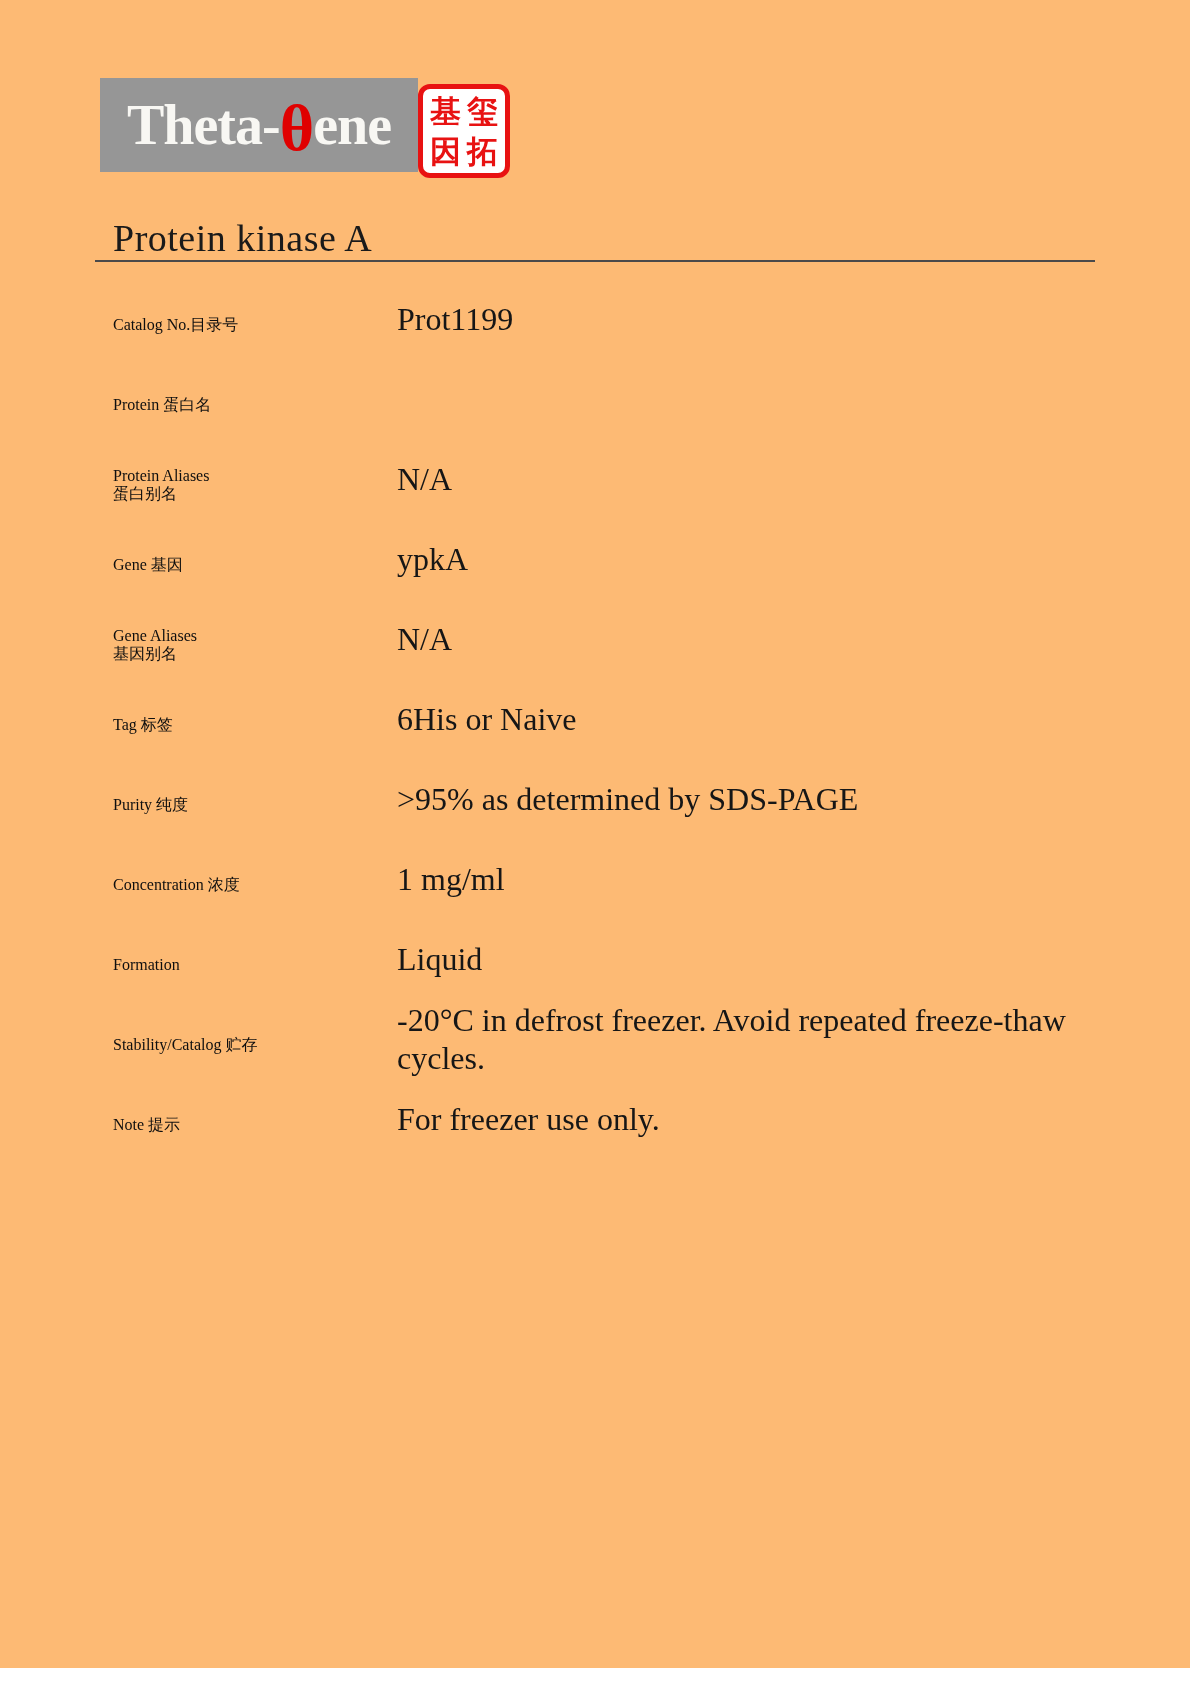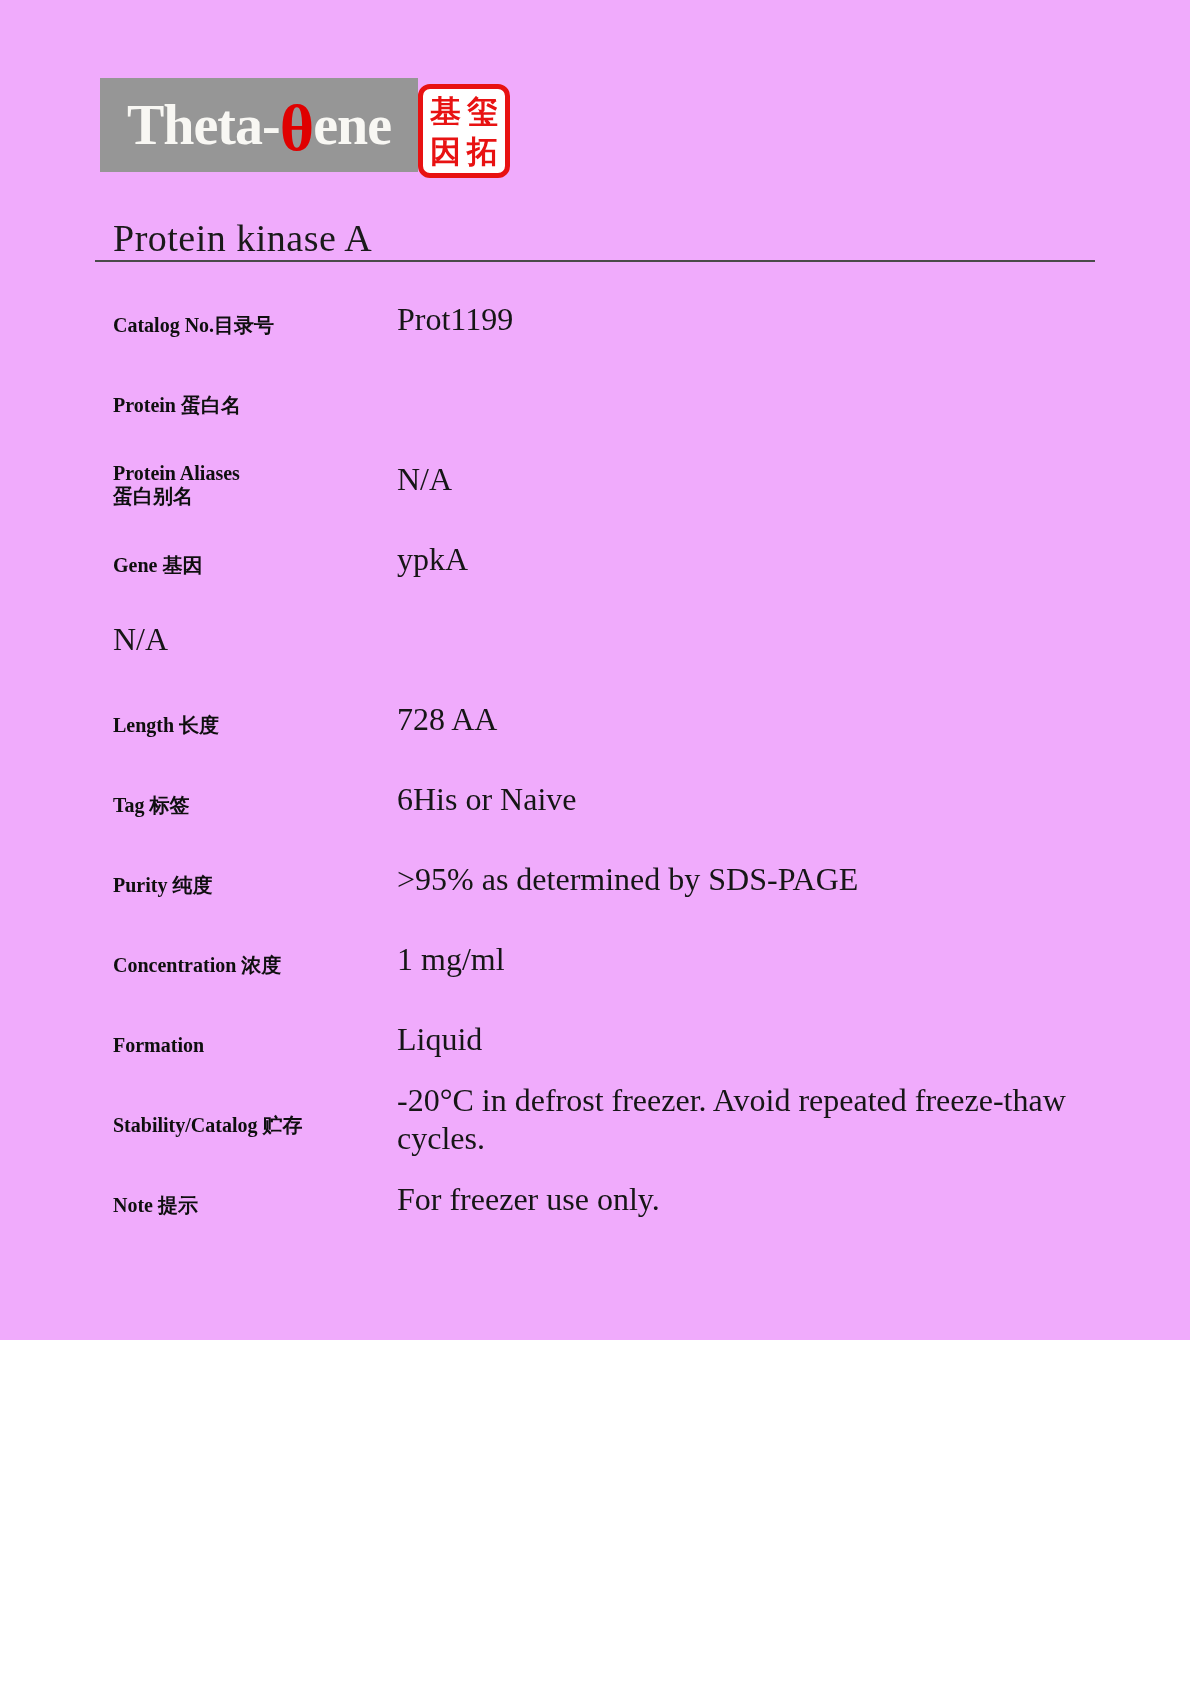--- a/index.html
+++ b/index.html
@@ -1,20 +1,20 @@
 <!DOCTYPE html>
 <html style="--logo-background: #969696; --logo-text: #f8f7f3; --theta-red: #e00000; --seal-red: #e81212; --body-text: #141414; --divider: #4a4a4a;"><head>
 <meta charset="utf-8">
 <style>
   * { margin:0; padding:0; box-sizing:border-box; }
   html,body { background:#ffffff; }
   .page {
     position:relative;
-    width:1190px; height:1340px;
-    background:#f0abfc;
+    width:1190px; height:1668px;
+    background:#fdba74;
     font-family:"Liberation Serif","DejaVu Serif",serif;
     color:var(--body-text,#111);
     overflow:hidden;
   }
   
   .logo-box {
     position:absolute; left:100px; top:78px;
     width:318px; height:94px;
     background:var(--logo-background,#969696);
     display:flex; align-items:center; justify-content:center;
@@ -54,21 +54,21 @@
   
   .spec-table {
     position:absolute; left:113px; top:279px; width:985px;
   }
   .spec-row {
     display:flex; align-items:center;
     min-height:80px;
   }
   .spec-label {
     flex:0 0 284px;
-    font-weight:bold; font-size:20px; line-height:1.15;
+    font-weight:normal; font-size:16px; line-height:1.15;
     color:#0f0f0f;
     padding-right:10px;
     margin-top:12px;
   }
   .spec-label span { display:block; }
   .spec-label span:empty { display:none; }
   .spec-value {
     flex:1 1 auto;
     font-size:32px; line-height:1.2; color:#161616;
     white-space:pre-wrap;
@@ -117,30 +117,28 @@
     </div>
 
     <div class="spec-row">
       <div class="spec-label">
           <span>Gene 基因</span>
         </div>
       <div class="spec-value">ypkA</div>
     </div>
 
     <div class="spec-row">
+      <div class="spec-label">
+        <span>Gene Aliases</span>
+        <span>基因别名</span>
+      </div>
       <div class="spec-value">N/A</div>
     </div>
 
 
-    <div class="spec-row">
-      <div class="spec-label">
-          <span>Length 长度</span>
-        </div>
-      <div class="spec-value">728 AA</div>
-    </div>
 
     <div class="spec-row">
       <div class="spec-label">
           <span>Tag 标签</span>
         </div>
       <div class="spec-value">6His or Naive</div>
     </div>
 
     <div class="spec-row">
       <div class="spec-label">

